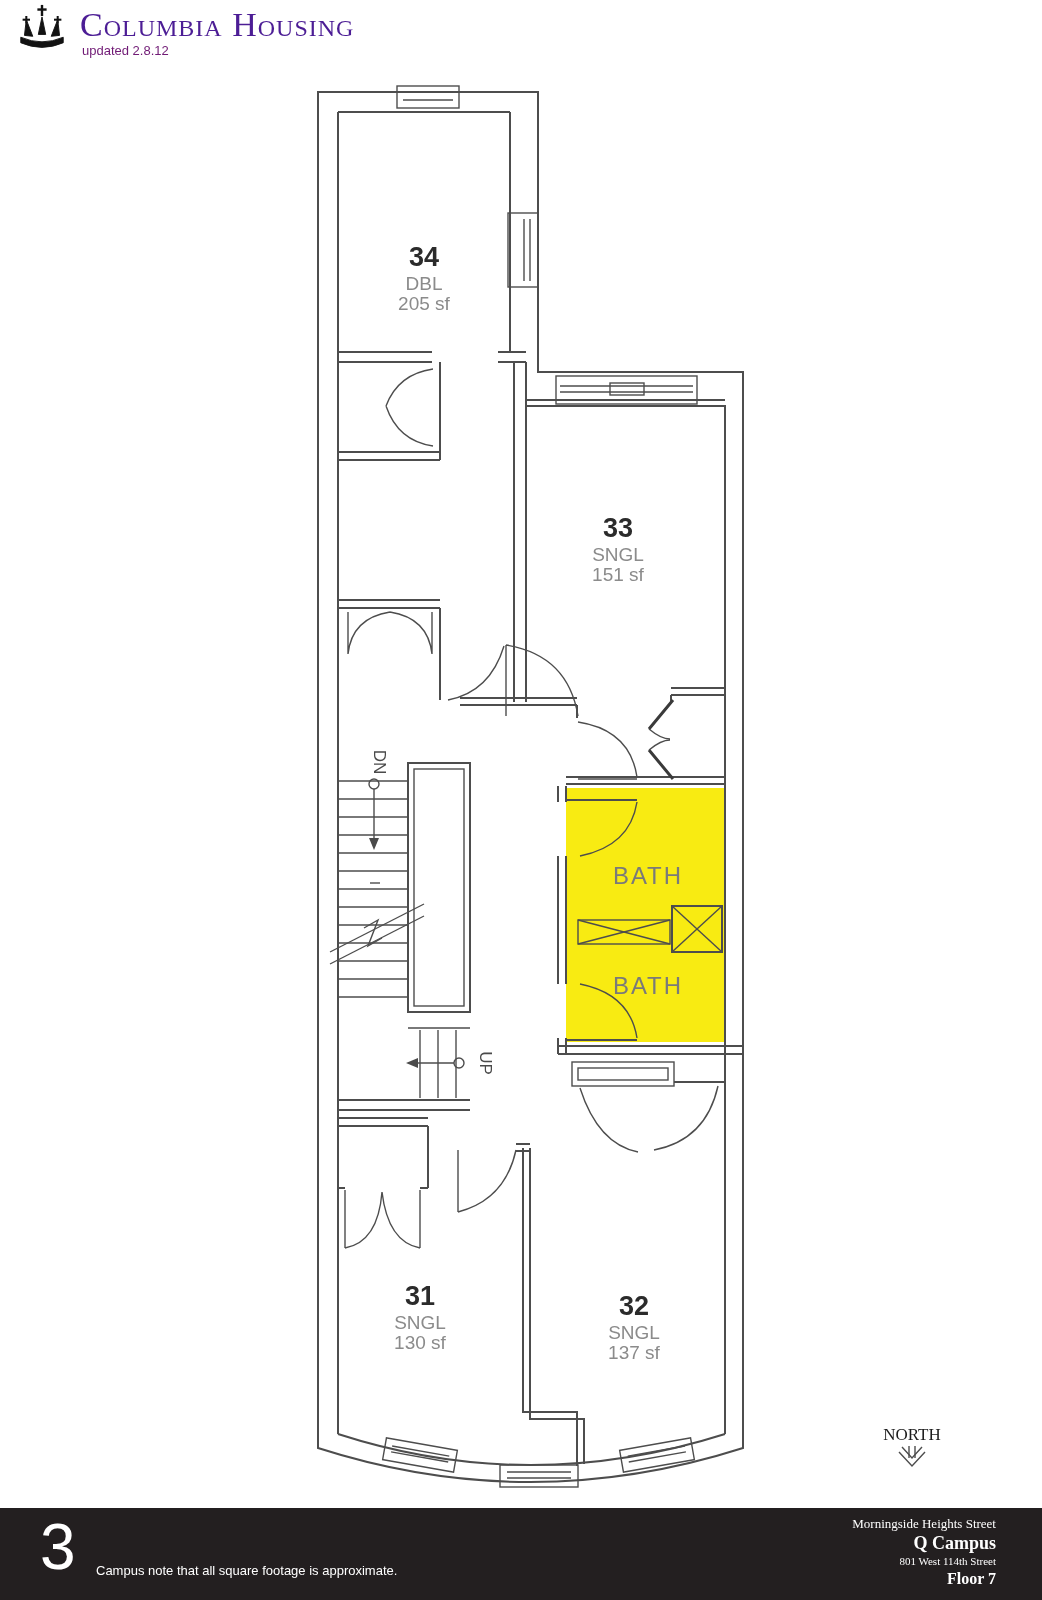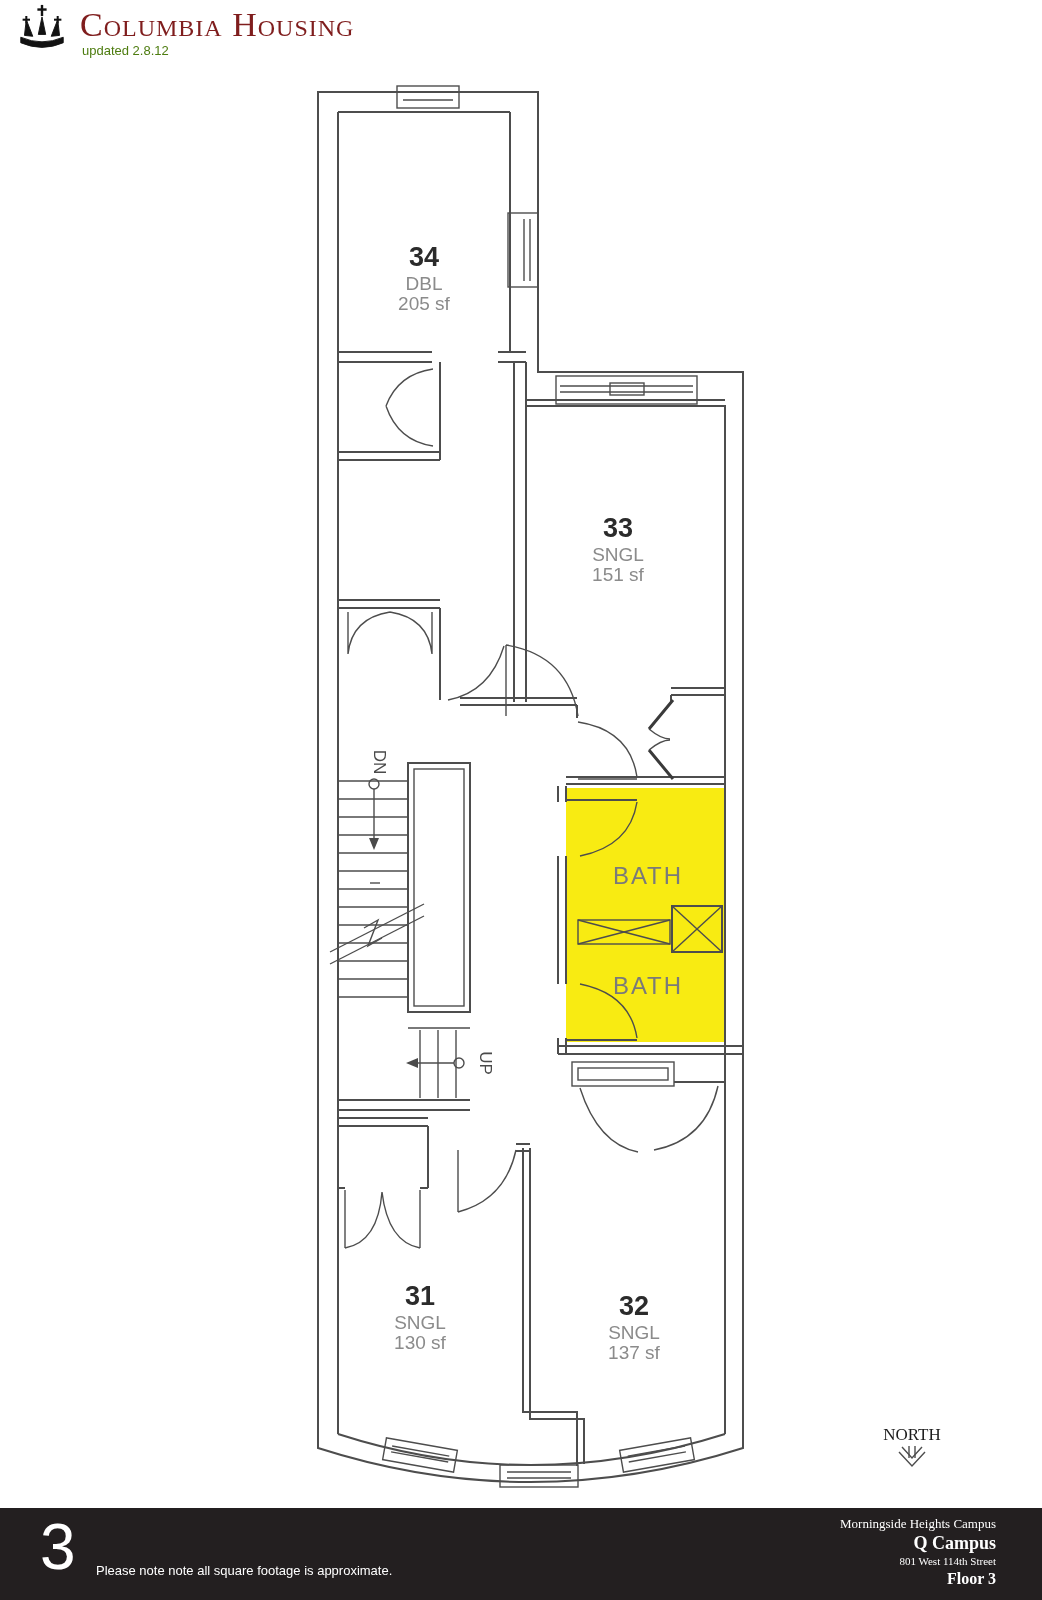--- a/index.html
+++ b/index.html
@@ -1,22 +1,22 @@
 <!DOCTYPE html>
 <html><head>
 <meta charset="utf-8">
 <style>
   html,body{margin:0;padding:0;background:#ffffff;}
   body{width:1042px;height:1600px;position:relative;font-family:"Liberation Sans",sans-serif;overflow:hidden;}
   
   .header{position:absolute;left:14px;top:4px;display:flex;align-items:flex-start;}
   .crown{width:56px;height:48px;flex:0 0 auto;}
   .brand-block{margin-left:10px;}
-  .brand{font-family:"Liberation Serif",serif;font-variant:small-caps;font-size:34px;letter-spacing:1px;color:#7f1d1d;line-height:1.1;margin-top:2px;}
-  .updated{font-size:13px;color:#4d7c0f;margin-top:0px;margin-left:2px;}
+  .brand{font-family:"Liberation Serif",serif;font-variant:small-caps;font-size:34px;letter-spacing:1px;color:#4c1d95;line-height:1.1;margin-top:2px;}
+  .updated{font-size:13px;color:#701a75;margin-top:0px;margin-left:2px;}
   
   .plan-svg{position:absolute;left:0;top:0;}
   .wall{stroke:#4d4d4d;stroke-width:2;fill:none;}
   .thin{stroke:#4d4d4d;stroke-width:1.4;fill:none;}
   .thick{stroke:#3a3a3a;stroke-width:3;fill:none;}
   .roomnum{font-family:"Liberation Sans",sans-serif;font-weight:bold;font-size:27px;fill:#2b2b2b;text-anchor:middle;}
   .roomsub{font-family:"Liberation Sans",sans-serif;font-size:19px;fill:#8b8b8b;text-anchor:middle;}
   .bathlbl{font-family:"Liberation Sans",sans-serif;font-size:24px;fill:#7a7a7a;text-anchor:middle;letter-spacing:2px;}
   .stairlbl{font-family:"Liberation Sans",sans-serif;font-size:17px;fill:#4a4a4a;text-anchor:middle;}
   .northlbl{font-family:"Liberation Serif",serif;font-size:17px;fill:#1c1c1c;text-anchor:middle;}
@@ -242,20 +242,20 @@
       <line x1="909" y1="1446" x2="909" y2="1458"></line>
       <line x1="915" y1="1446" x2="915" y2="1458"></line>
       <polyline points="899,1452 912,1466 925,1452" fill="none"></polyline>
       <polyline points="902,1447 912,1458 922,1447" fill="none"></polyline>
     </g>
   </g>
 </svg>
 
 <div class="footer">
   <div class="num">3</div>
-  <div class="note">Please note note all square footage is approximate.</div>
+  <div class="note">Campus note that all square footage is approximate.</div>
   <div class="right">
-    <div class="campus">Morningside Heights Campus</div>
+    <div class="campus">Morningside Heights Street</div>
     <div class="building">Q Campus</div>
     <div class="address">801 West 114th Street</div>
-    <div class="floor">Floor 3</div>
+    <div class="floor">Floor 7</div>
   </div>
 </div>
 
 </body></html>

